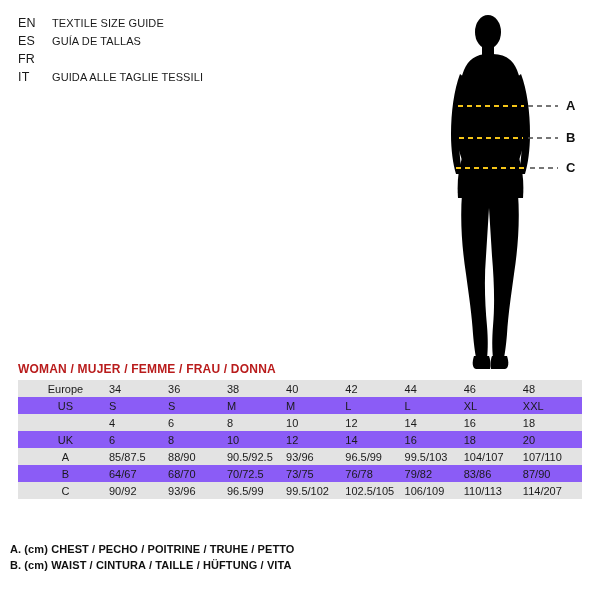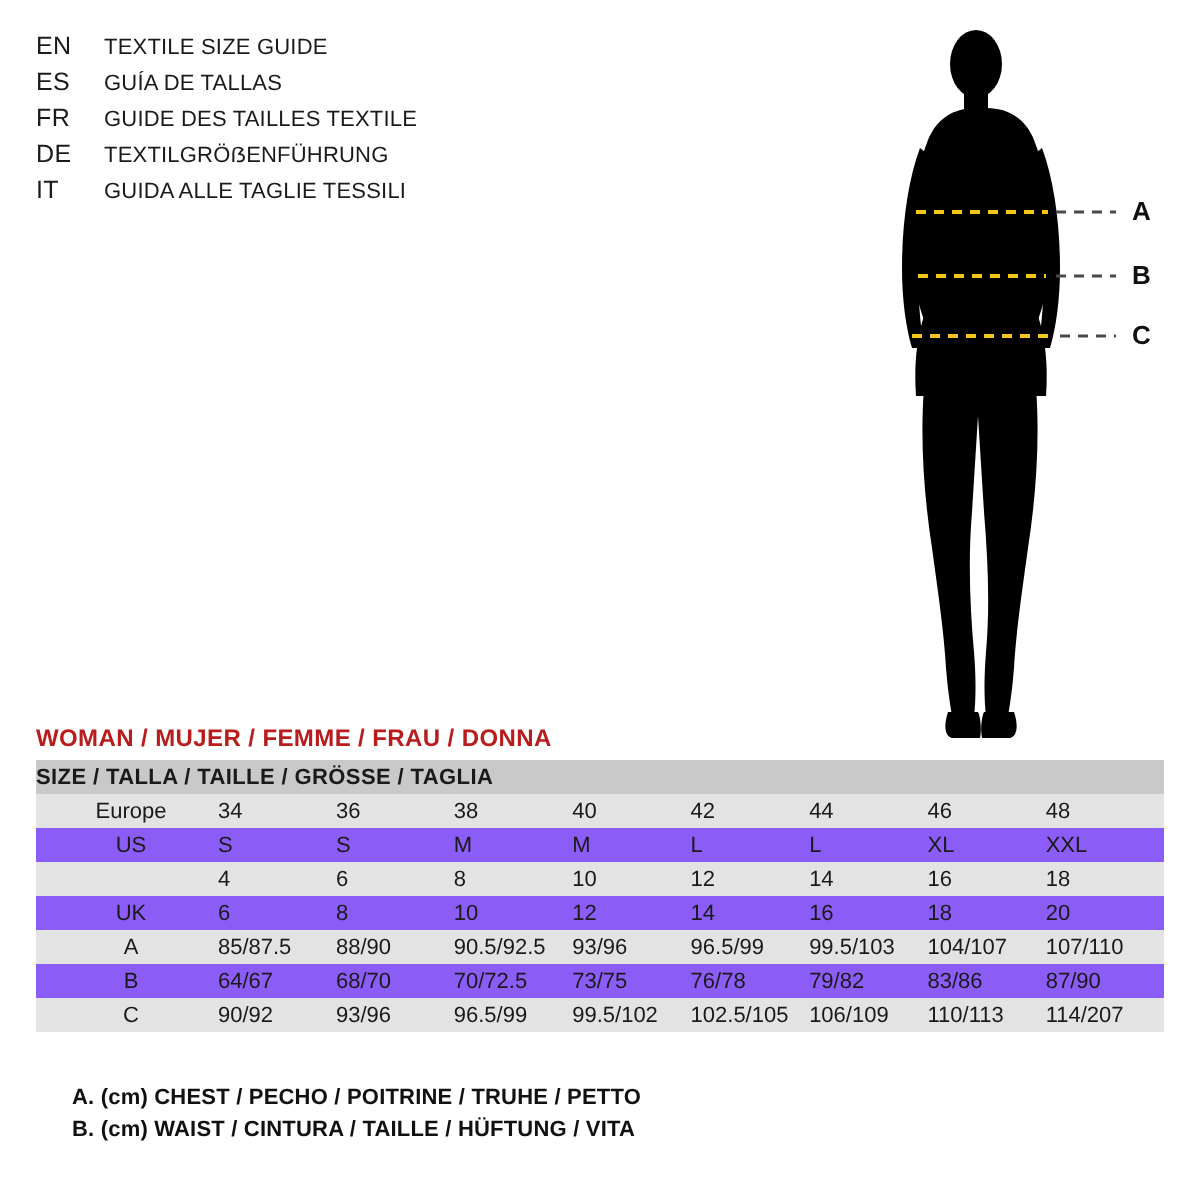--- a/index.html
+++ b/index.html
@@ -100,21 +100,21 @@
     padding-left: 4px !important;
     text-align: center;
   }
   .cell {
     width: 59.5px;
   }
 
   
   .legend {
     position: absolute;
-    left: 36px;
+    left: 10px;
     top: 542px;
     width: 560px;
   }
   .legend-line {
     font-size: 11px;
     font-weight: bold;
     line-height: 15.5px;
     letter-spacing: 0.1px;
     color: #111;
   }
@@ -128,25 +128,20 @@
     <div class="lang-row">
       <span class="lang-code">EN</span>
       <span class="lang-text">TEXTILE SIZE GUIDE</span>
     </div>
     <div class="lang-row">
       <span class="lang-code">ES</span>
       <span class="lang-text">GUÍA DE TALLAS</span>
     </div>
     <div class="lang-row">
       <span class="lang-code">FR</span>
-      <span class="lang-text">GUIDE DES TAILLES TEXTILE</span>
-    </div>
-    <div class="lang-row">
-      <span class="lang-code">DE</span>
-      <span class="lang-text">TEXTILGRÖẞENFÜHRUNG</span>
     </div>
     <div class="lang-row">
       <span class="lang-code">IT</span>
       <span class="lang-text">GUIDA ALLE TAGLIE TESSILI</span>
     </div>
   </div>
 
   <div class="figure-wrap">
     <svg width="200" height="370" viewBox="0 0 200 370" xmlns="http://www.w3.org/2000/svg">
       <g>
@@ -226,23 +221,20 @@
         <text x="166" y="164" font-family="Liberation Sans, sans-serif" font-size="13" font-weight="bold" fill="#111">C</text>
       </g>
     </svg>
   </div>
 
   <div class="woman-title">WOMAN / MUJER / FEMME / FRAU / DONNA</div>
 
   <div class="table-wrap">
     <table class="size-table">
       <tbody>
-        <tr class="row-head">
-          <td colspan="9">SIZE / TALLA / TAILLE / GRÖSSE / TAGLIA</td>
-        </tr>
 
         <tr class="row-grey">
           <td class="col-label">Europe</td>
           <td class="cell">34</td>
           <td class="cell">36</td>
           <td class="cell">38</td>
           <td class="cell">40</td>
           <td class="cell">42</td>
           <td class="cell">44</td>
           <td class="cell">46</td>

